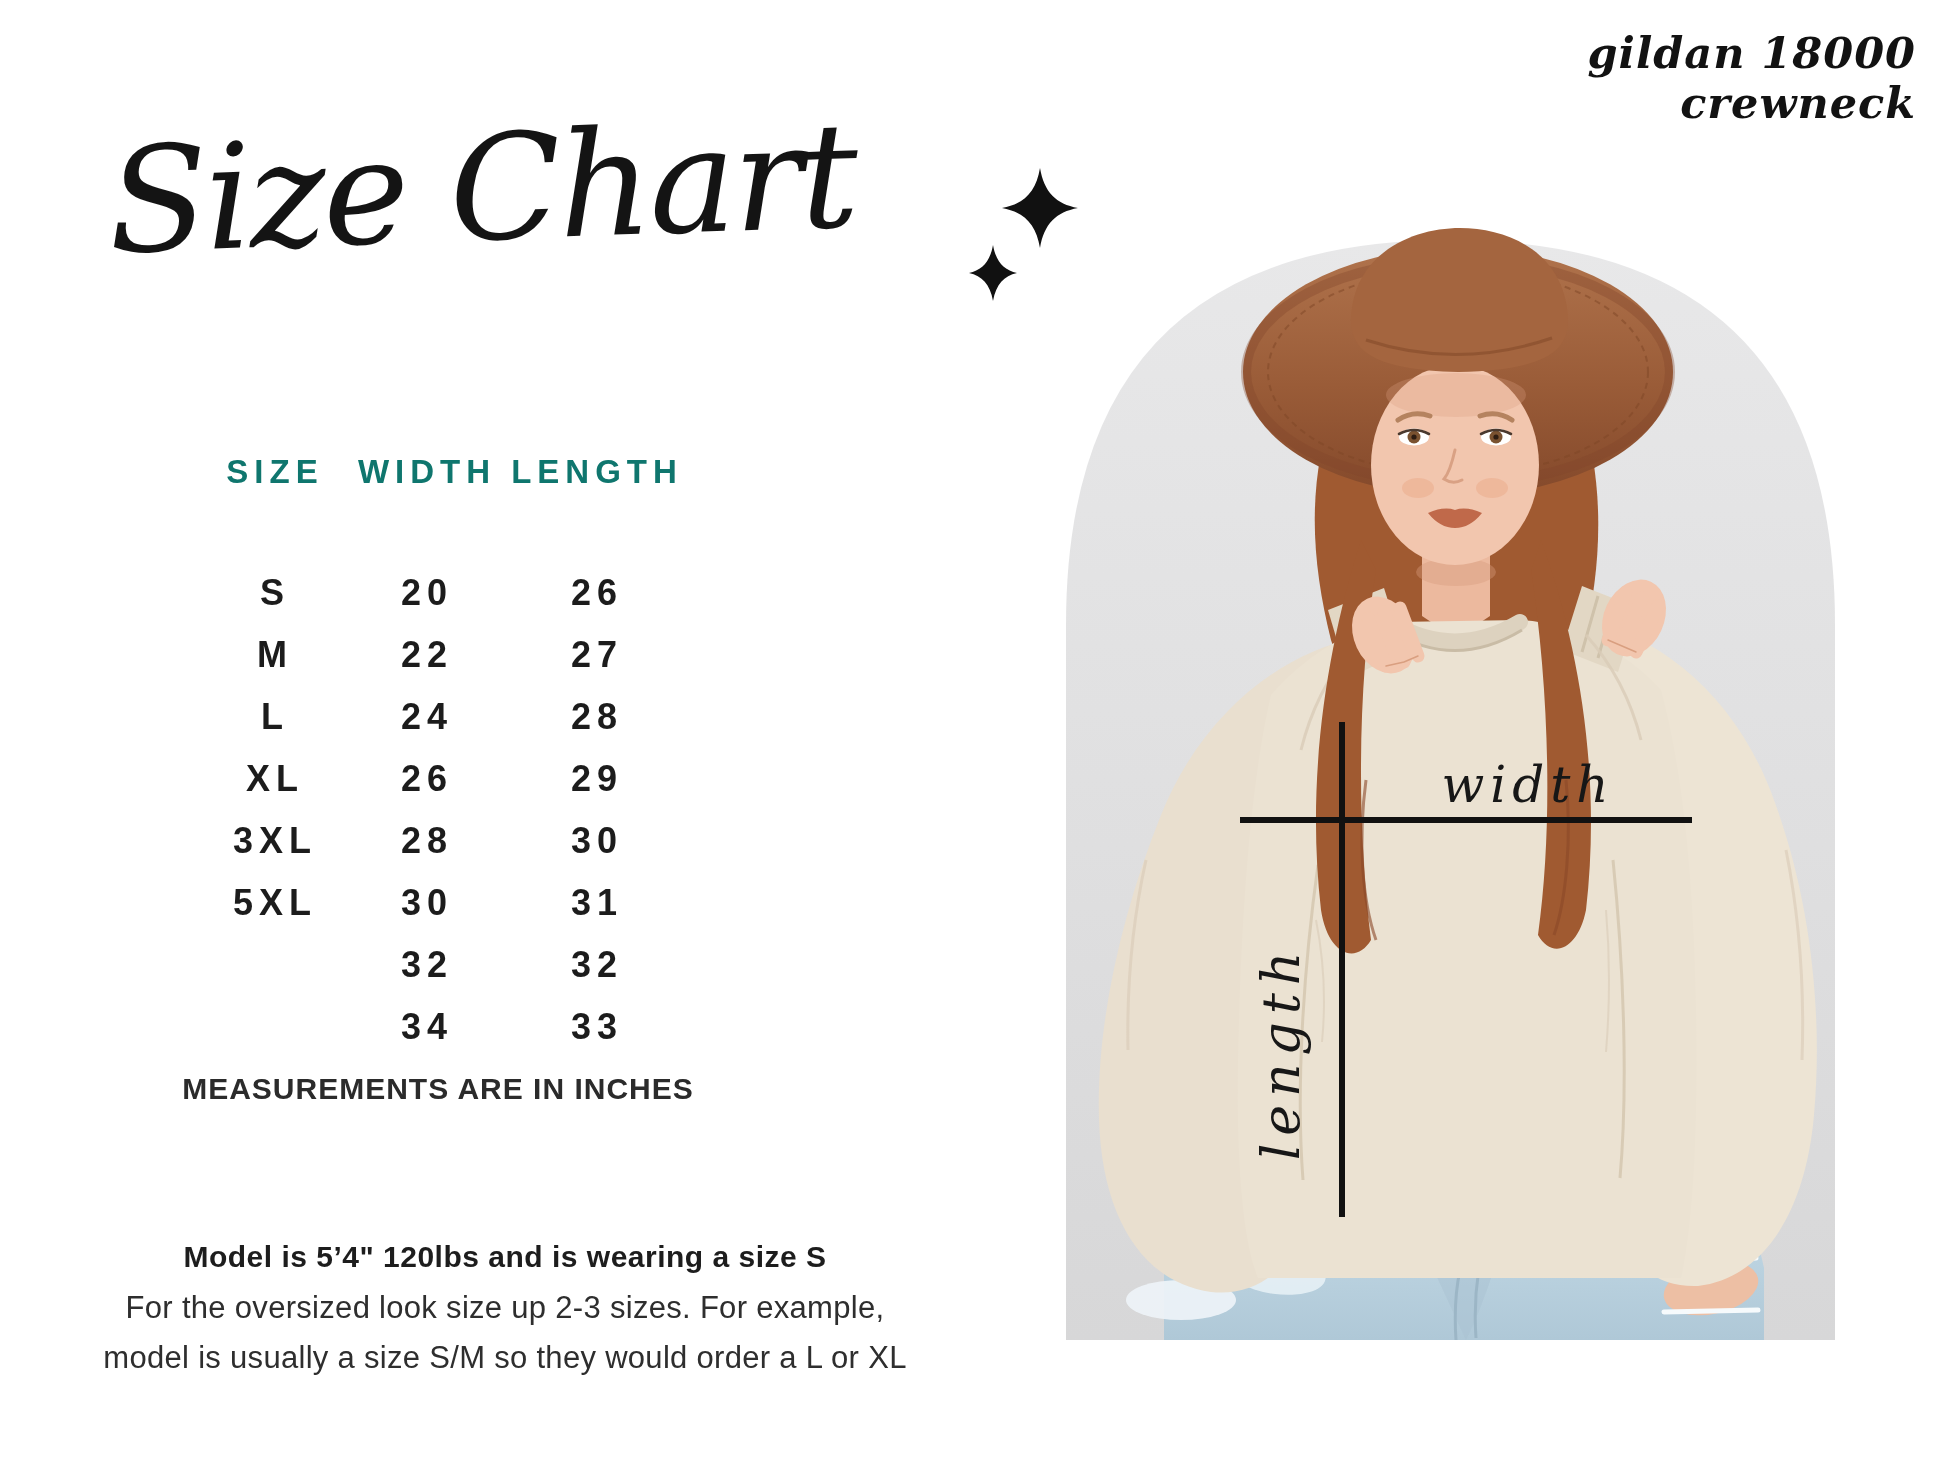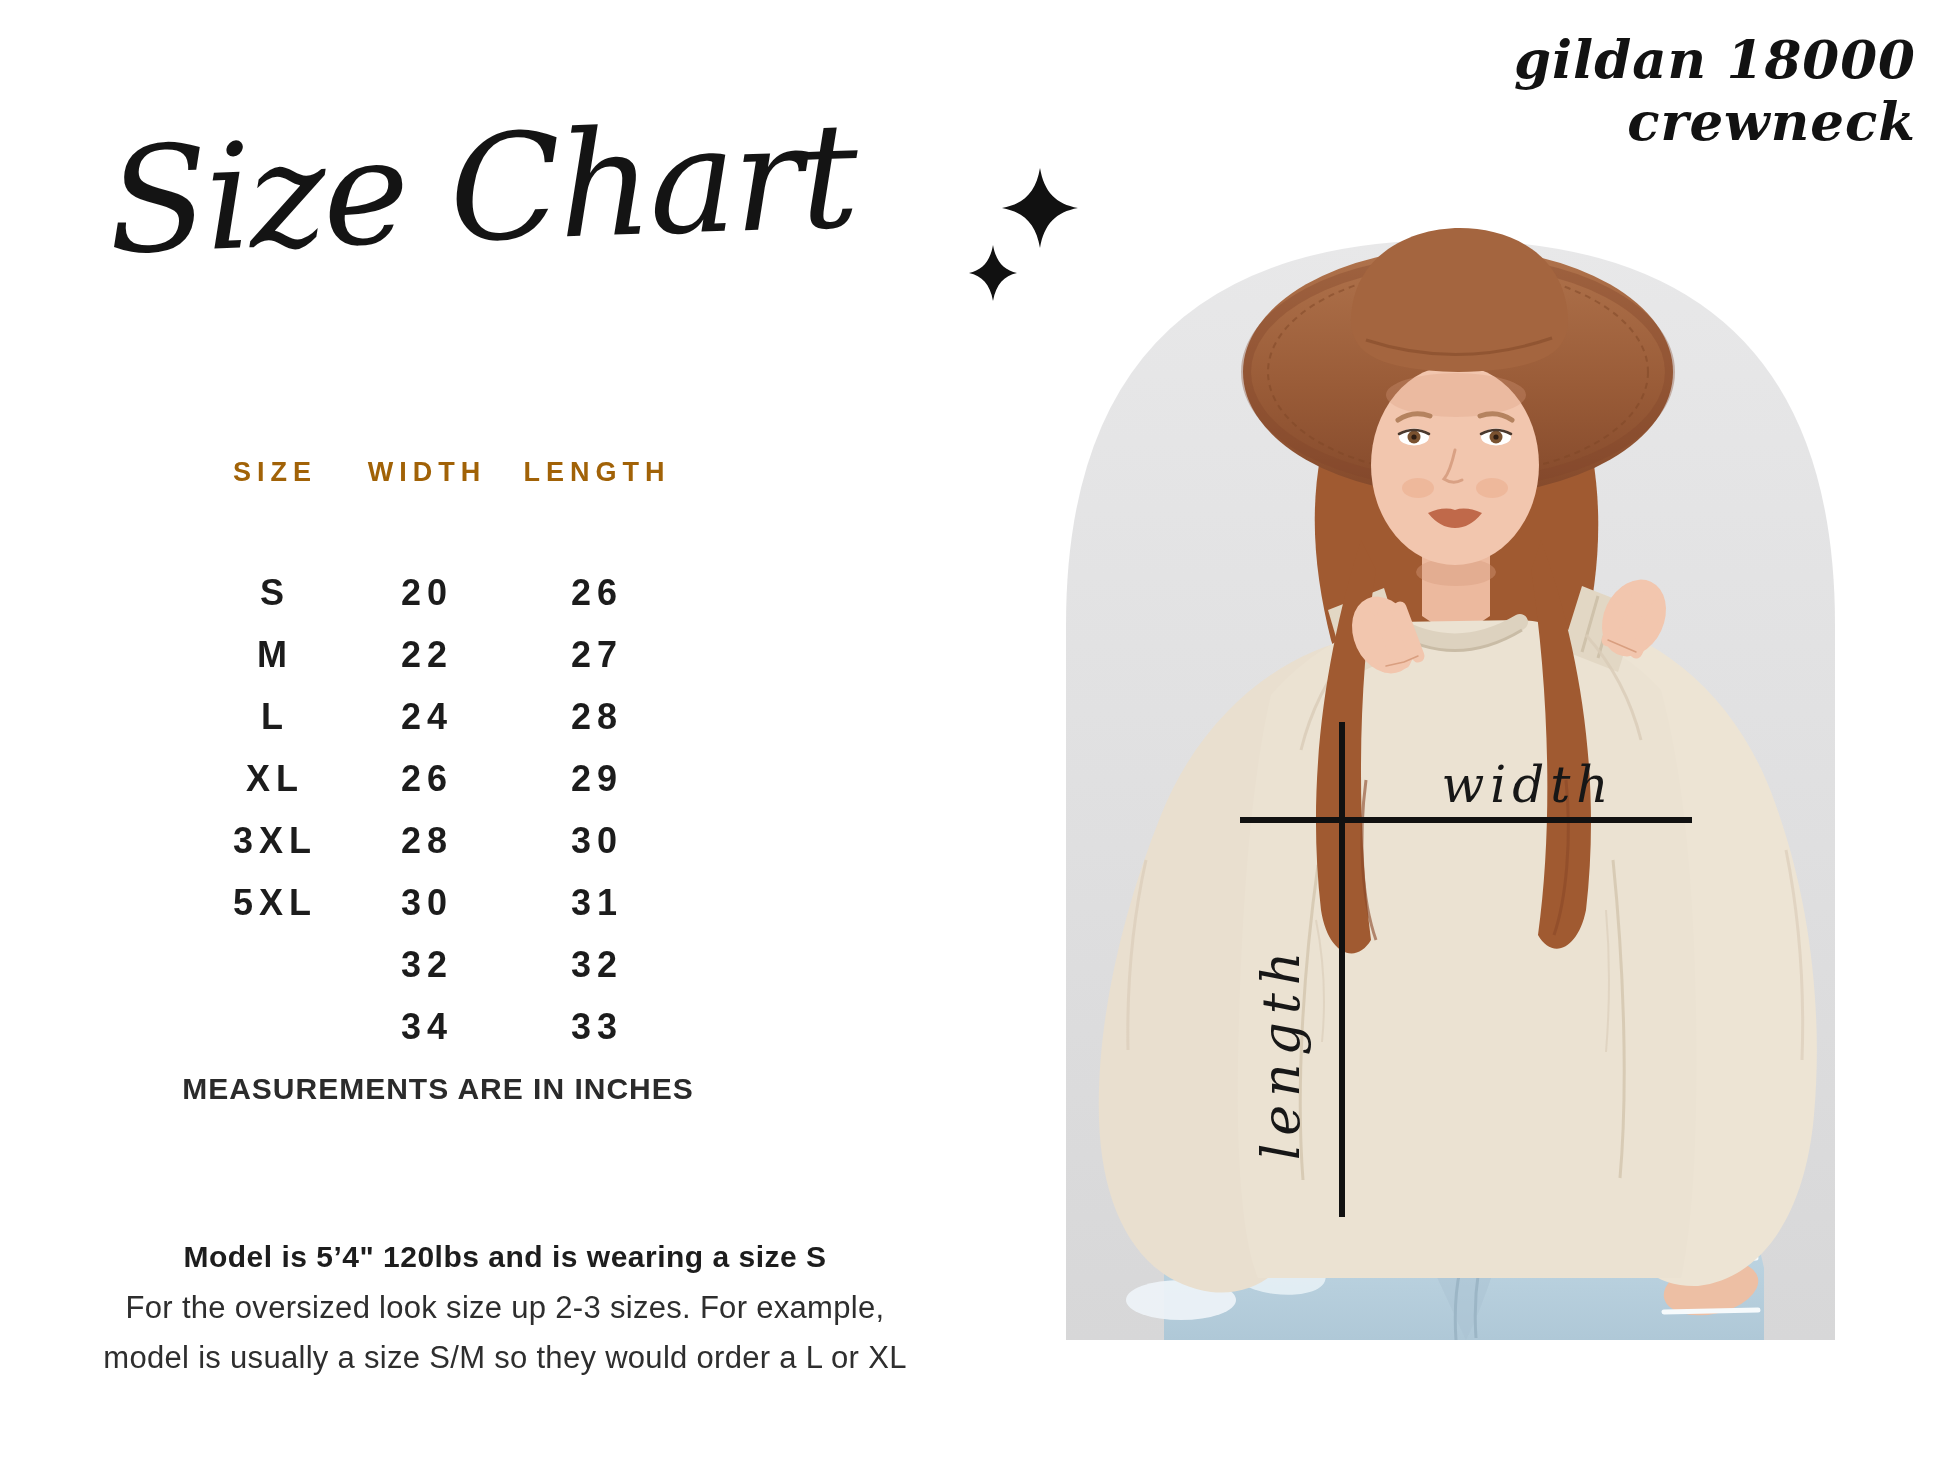--- a/index.html
+++ b/index.html
@@ -4,37 +4,37 @@
 <style>
   html,body{margin:0;padding:0;background:#ffffff;}
   .canvas{
     position:relative;width:1946px;height:1459px;background:#ffffff;overflow:hidden;
     font-family:"Liberation Sans",sans-serif;color:#161616;
   }
   
   .brand{
     position:absolute;top:28px;right:30px;width:560px;text-align:right;
     font-family:"DejaVu Serif",serif;font-style:italic;font-weight:bold;
-    font-size:53px;letter-spacing:1px;color:#121212;
+    font-size:43px;letter-spacing:1px;color:#121212;
   }
   
   .title{
     position:absolute;left:108px;top:108px;width:760px;
     font-family:"DejaVu Serif",serif;font-style:italic;font-weight:normal;
     font-size:146px;line-height:1.1;color:#141414;letter-spacing:-3px;
     transform:rotate(-2deg);white-space:nowrap;
   }
   .sparkles{position:absolute;left:960px;top:140px;}
   
   .col{position:absolute;top:452px;text-align:center;}
   .col-size{left:150px;width:250px;}
   .col-width{left:327px;width:200px;}
   .col-length{left:497px;width:200px;}
   .th{
-    height:40px;font-size:27px;font-weight:bold;letter-spacing:6px;color:#a16207;
+    height:40px;font-size:33px;font-weight:bold;letter-spacing:6px;color:#0f766e;
     display:flex;align-items:center;justify-content:center;
   }
   .cells{margin-top:70px;}
   .cell{
     height:62px;display:flex;align-items:center;justify-content:center;
     font-size:36px;font-weight:bold;letter-spacing:6px;color:#1c1c1c;
   }
   .note{
     position:absolute;left:138px;top:1072px;width:600px;text-align:center;
     font-size:30px;font-weight:bold;letter-spacing:1px;color:#2b2b2b;

